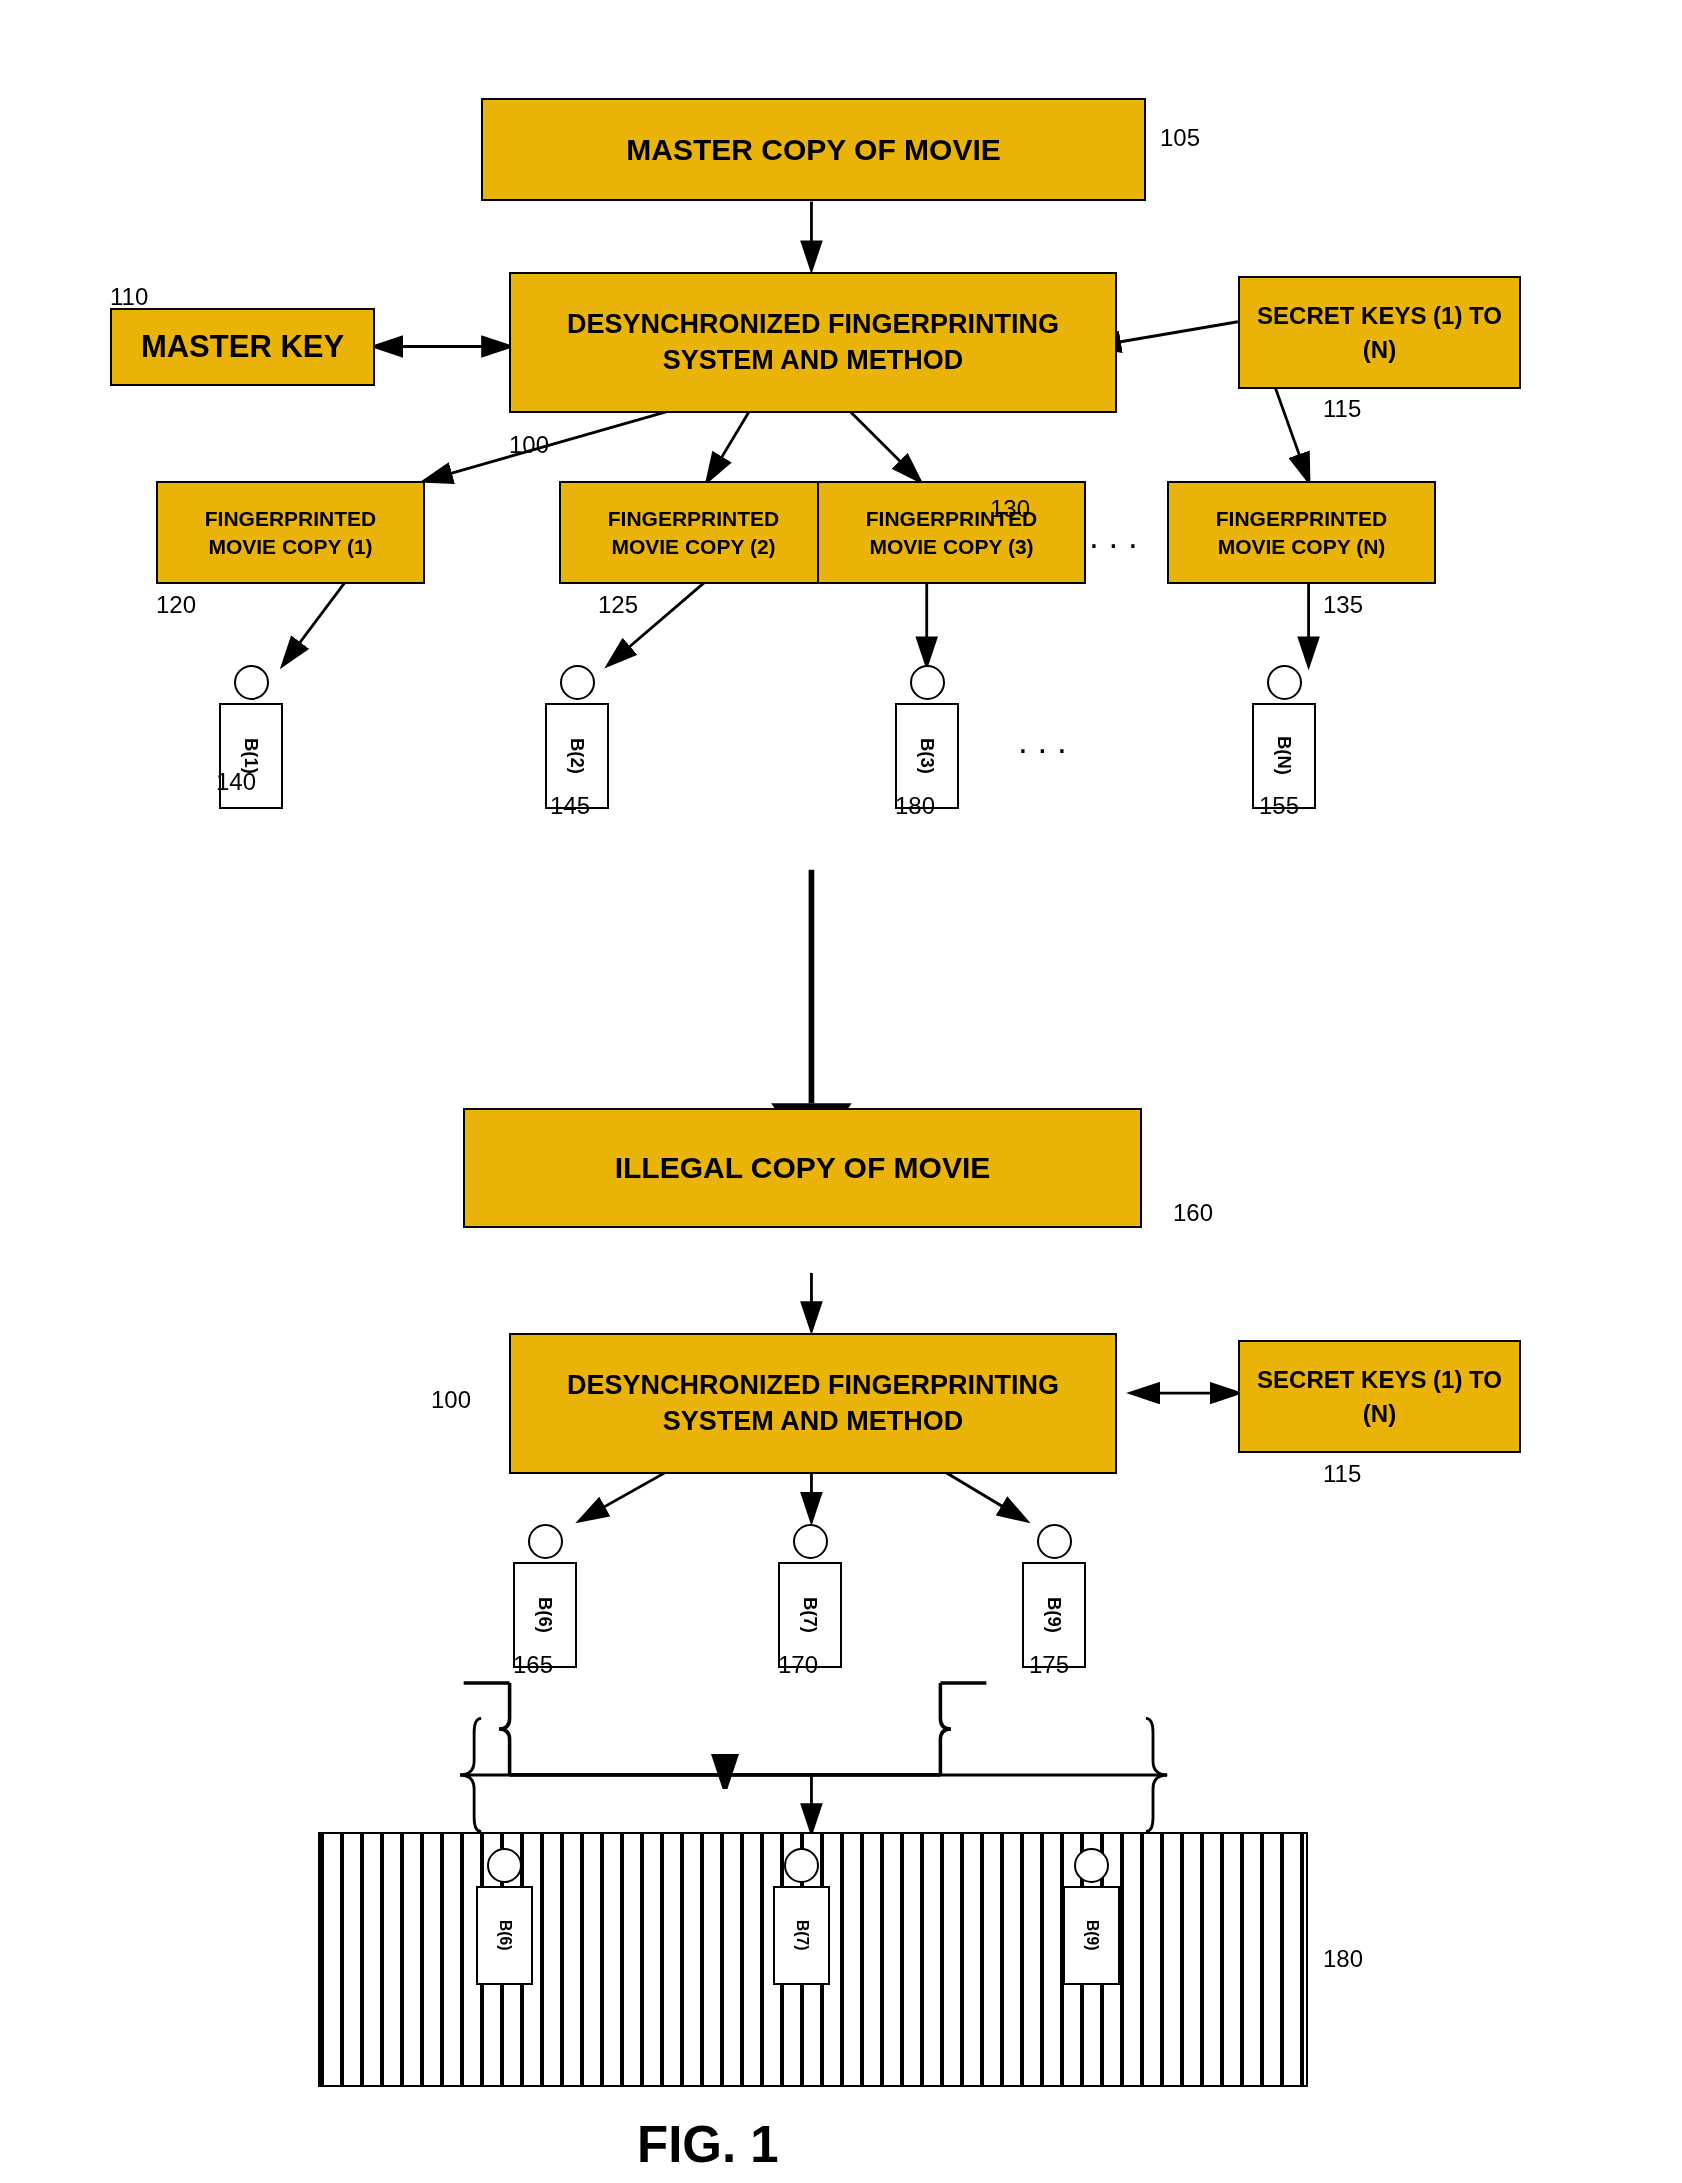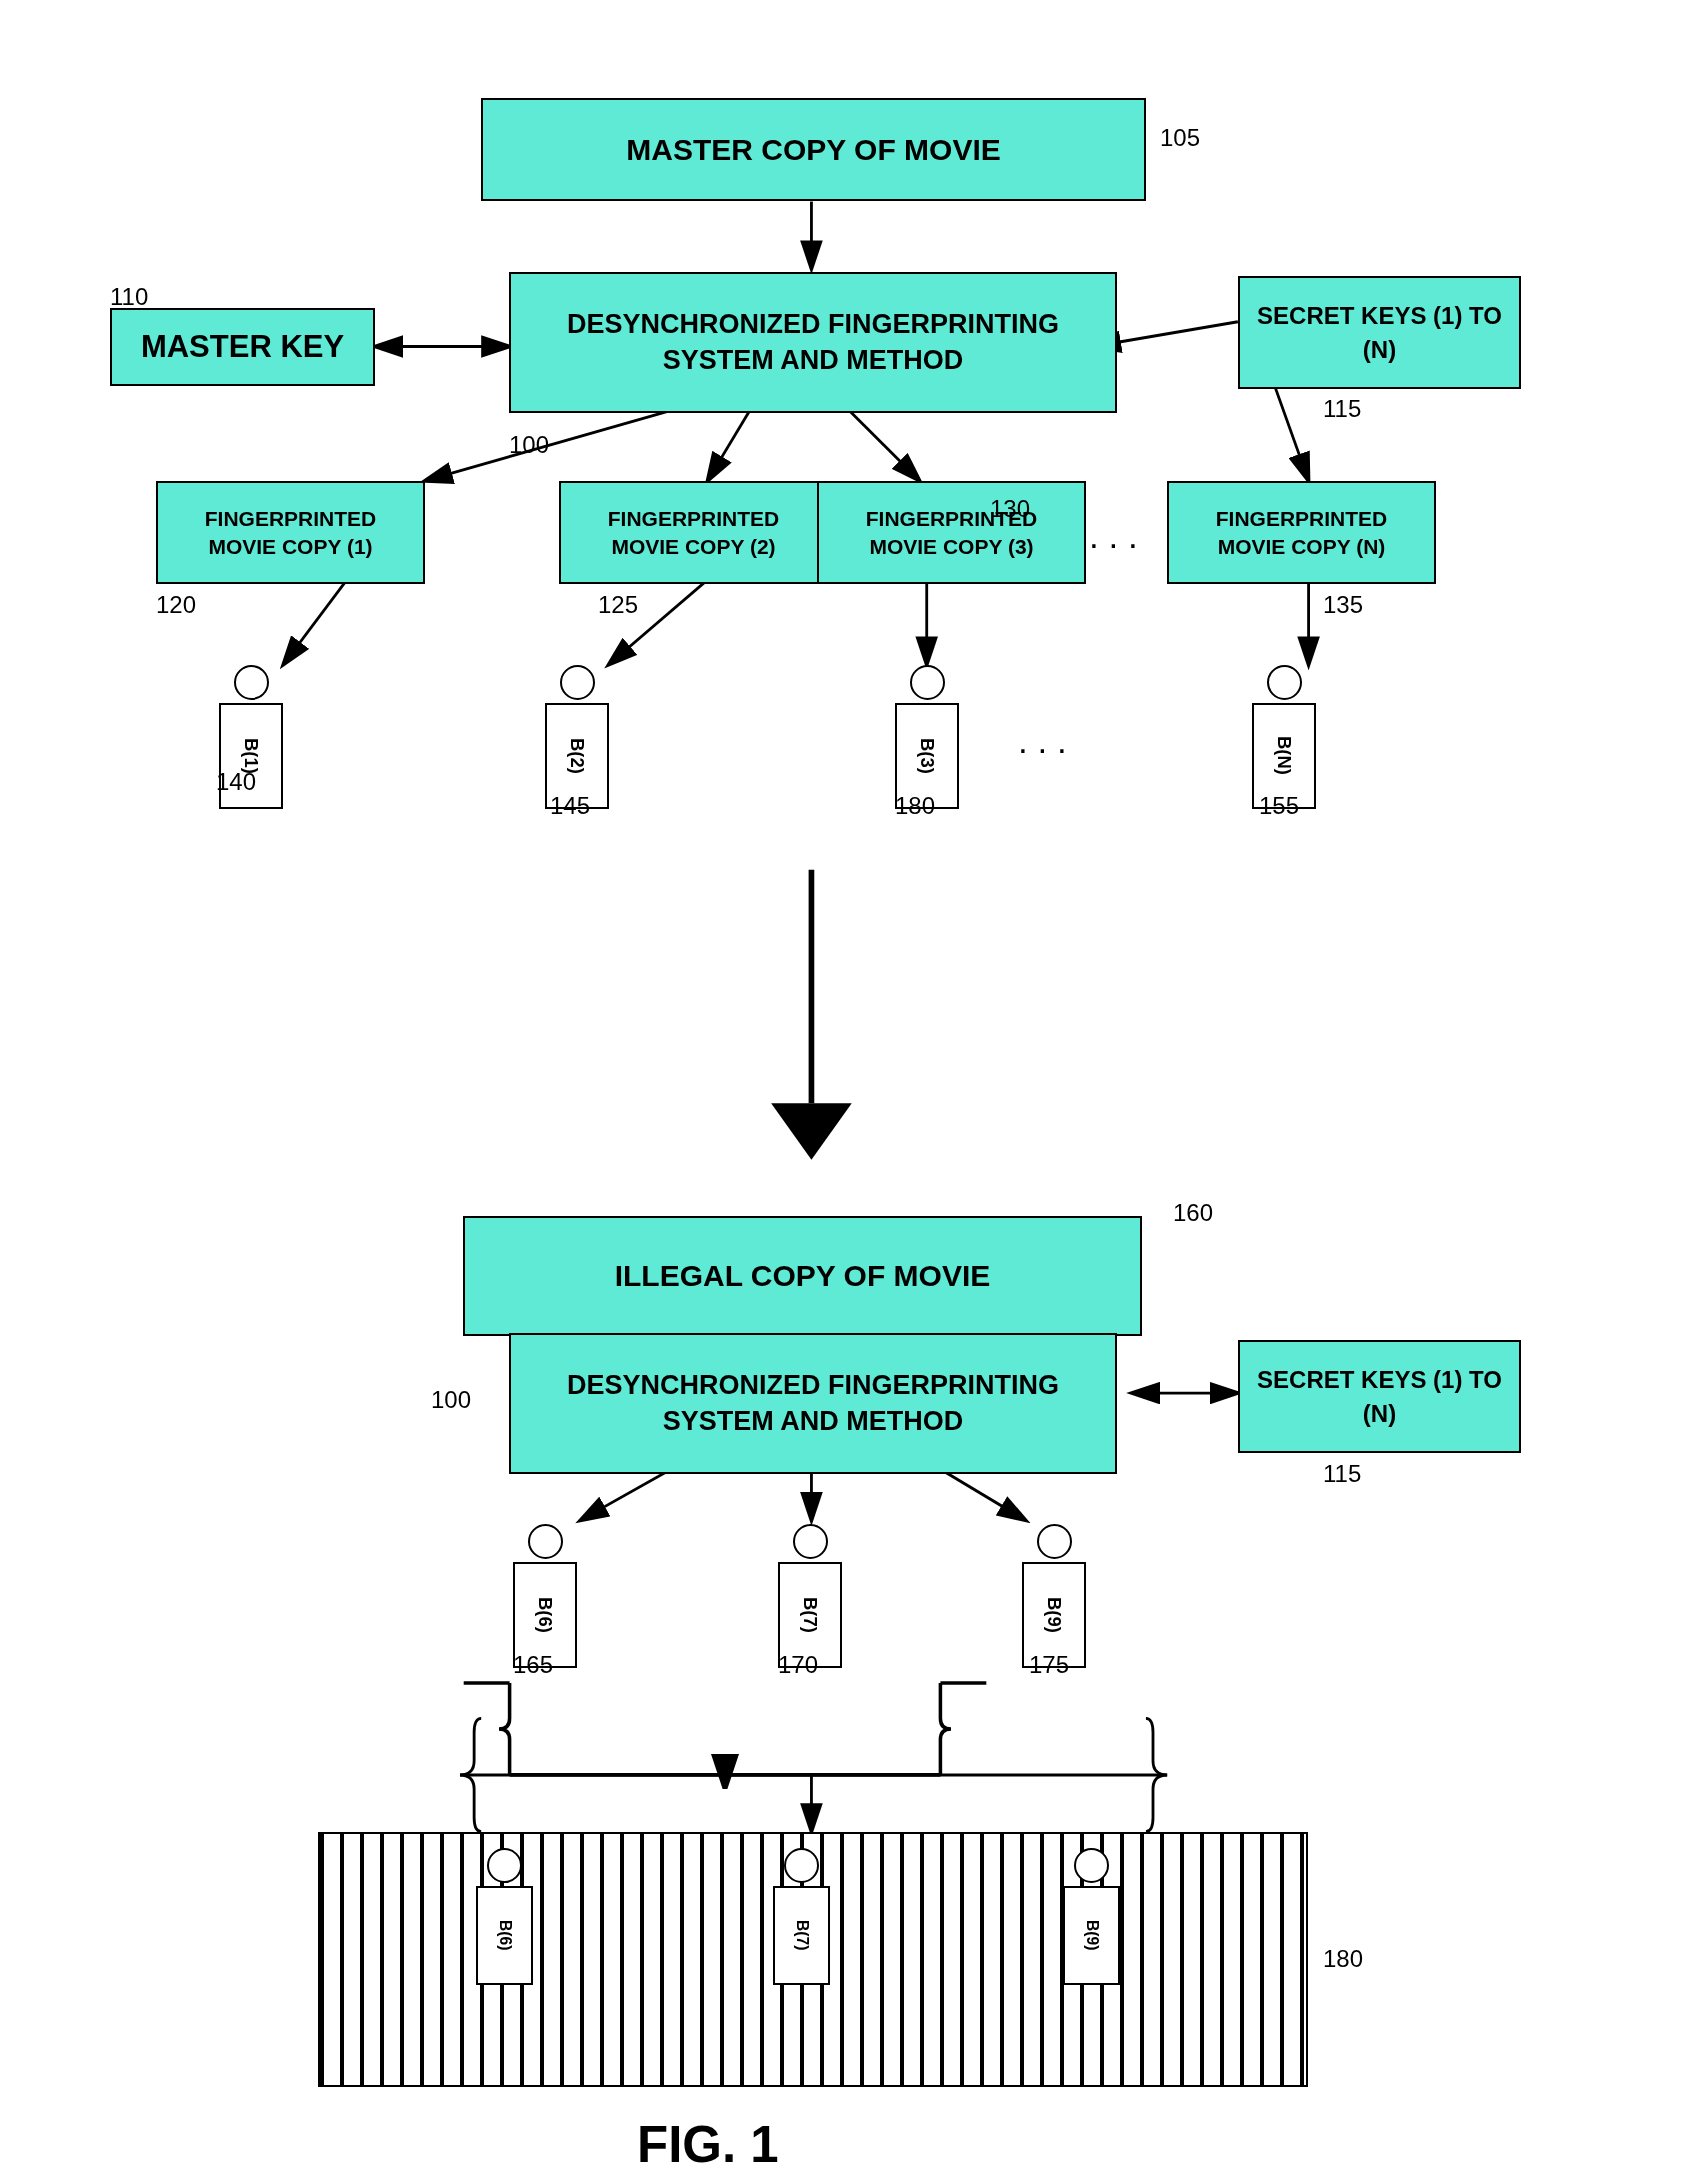--- a/index.html
+++ b/index.html
@@ -14,21 +14,21 @@
 
     .diagram {
       position: relative;
       width: 1683px;
       height: 2183px;
     }
 
     .box {
       position: absolute;
       border: 2.1px solid #000;
-      background: #5eead4;
+      background: #eab308;
       display: flex;
       align-items: center;
       justify-content: center;
       text-align: center;
       font-size: 25.5px;
       font-weight: bold;
       font-family: Arial, sans-serif;
     }
 
     .label {
@@ -183,21 +183,21 @@
   <span class="label" style="left:895px; top:792px;">180</span>
 
   <span class="label" style="left:1018px; top:721px; font-size:35px;">. . .</span>
 
   <div class="person" style="position:absolute; left:1252px; top:665px;">
     <div class="person-head"></div>
     <div style="width:64px; height:106px; border:2.1px solid #000; background:#fff; display:flex; align-items:center; justify-content:center; font-size:18.4px; font-weight:bold; writing-mode:vertical-lr; margin-top:2.8px;">B(N)</div>
   </div>
   <span class="label" style="left:1259px; top:792px;">155</span>
 
-  <div class="box" style="left:463px; top:1216px; width:679px; height:120px; font-size:30px;">ILLEGAL COPY OF MOVIE</div>
+  <div class="box" style="left:463px; top:1108px; width:679px; height:120px; font-size:30px;">ILLEGAL COPY OF MOVIE</div>
   <span class="label" style="left:1173px; top:1199px;">160</span>
 
   <div class="box" style="left:509px; top:1333px; width:608px; height:141px; font-size:27px; line-height:1.3;">DESYNCHRONIZED FINGERPRINTING
 SYSTEM AND METHOD</div>
   <span class="label" style="left:431px; top:1386px;">100</span>
 
   <div class="box" style="left:1238px; top:1340px; width:283px; height:113px; font-size:24px; line-height:1.4;">SECRET KEYS
 (1) TO (N)</div>
   <span class="label" style="left:1323px; top:1460px;">115</span>
 

